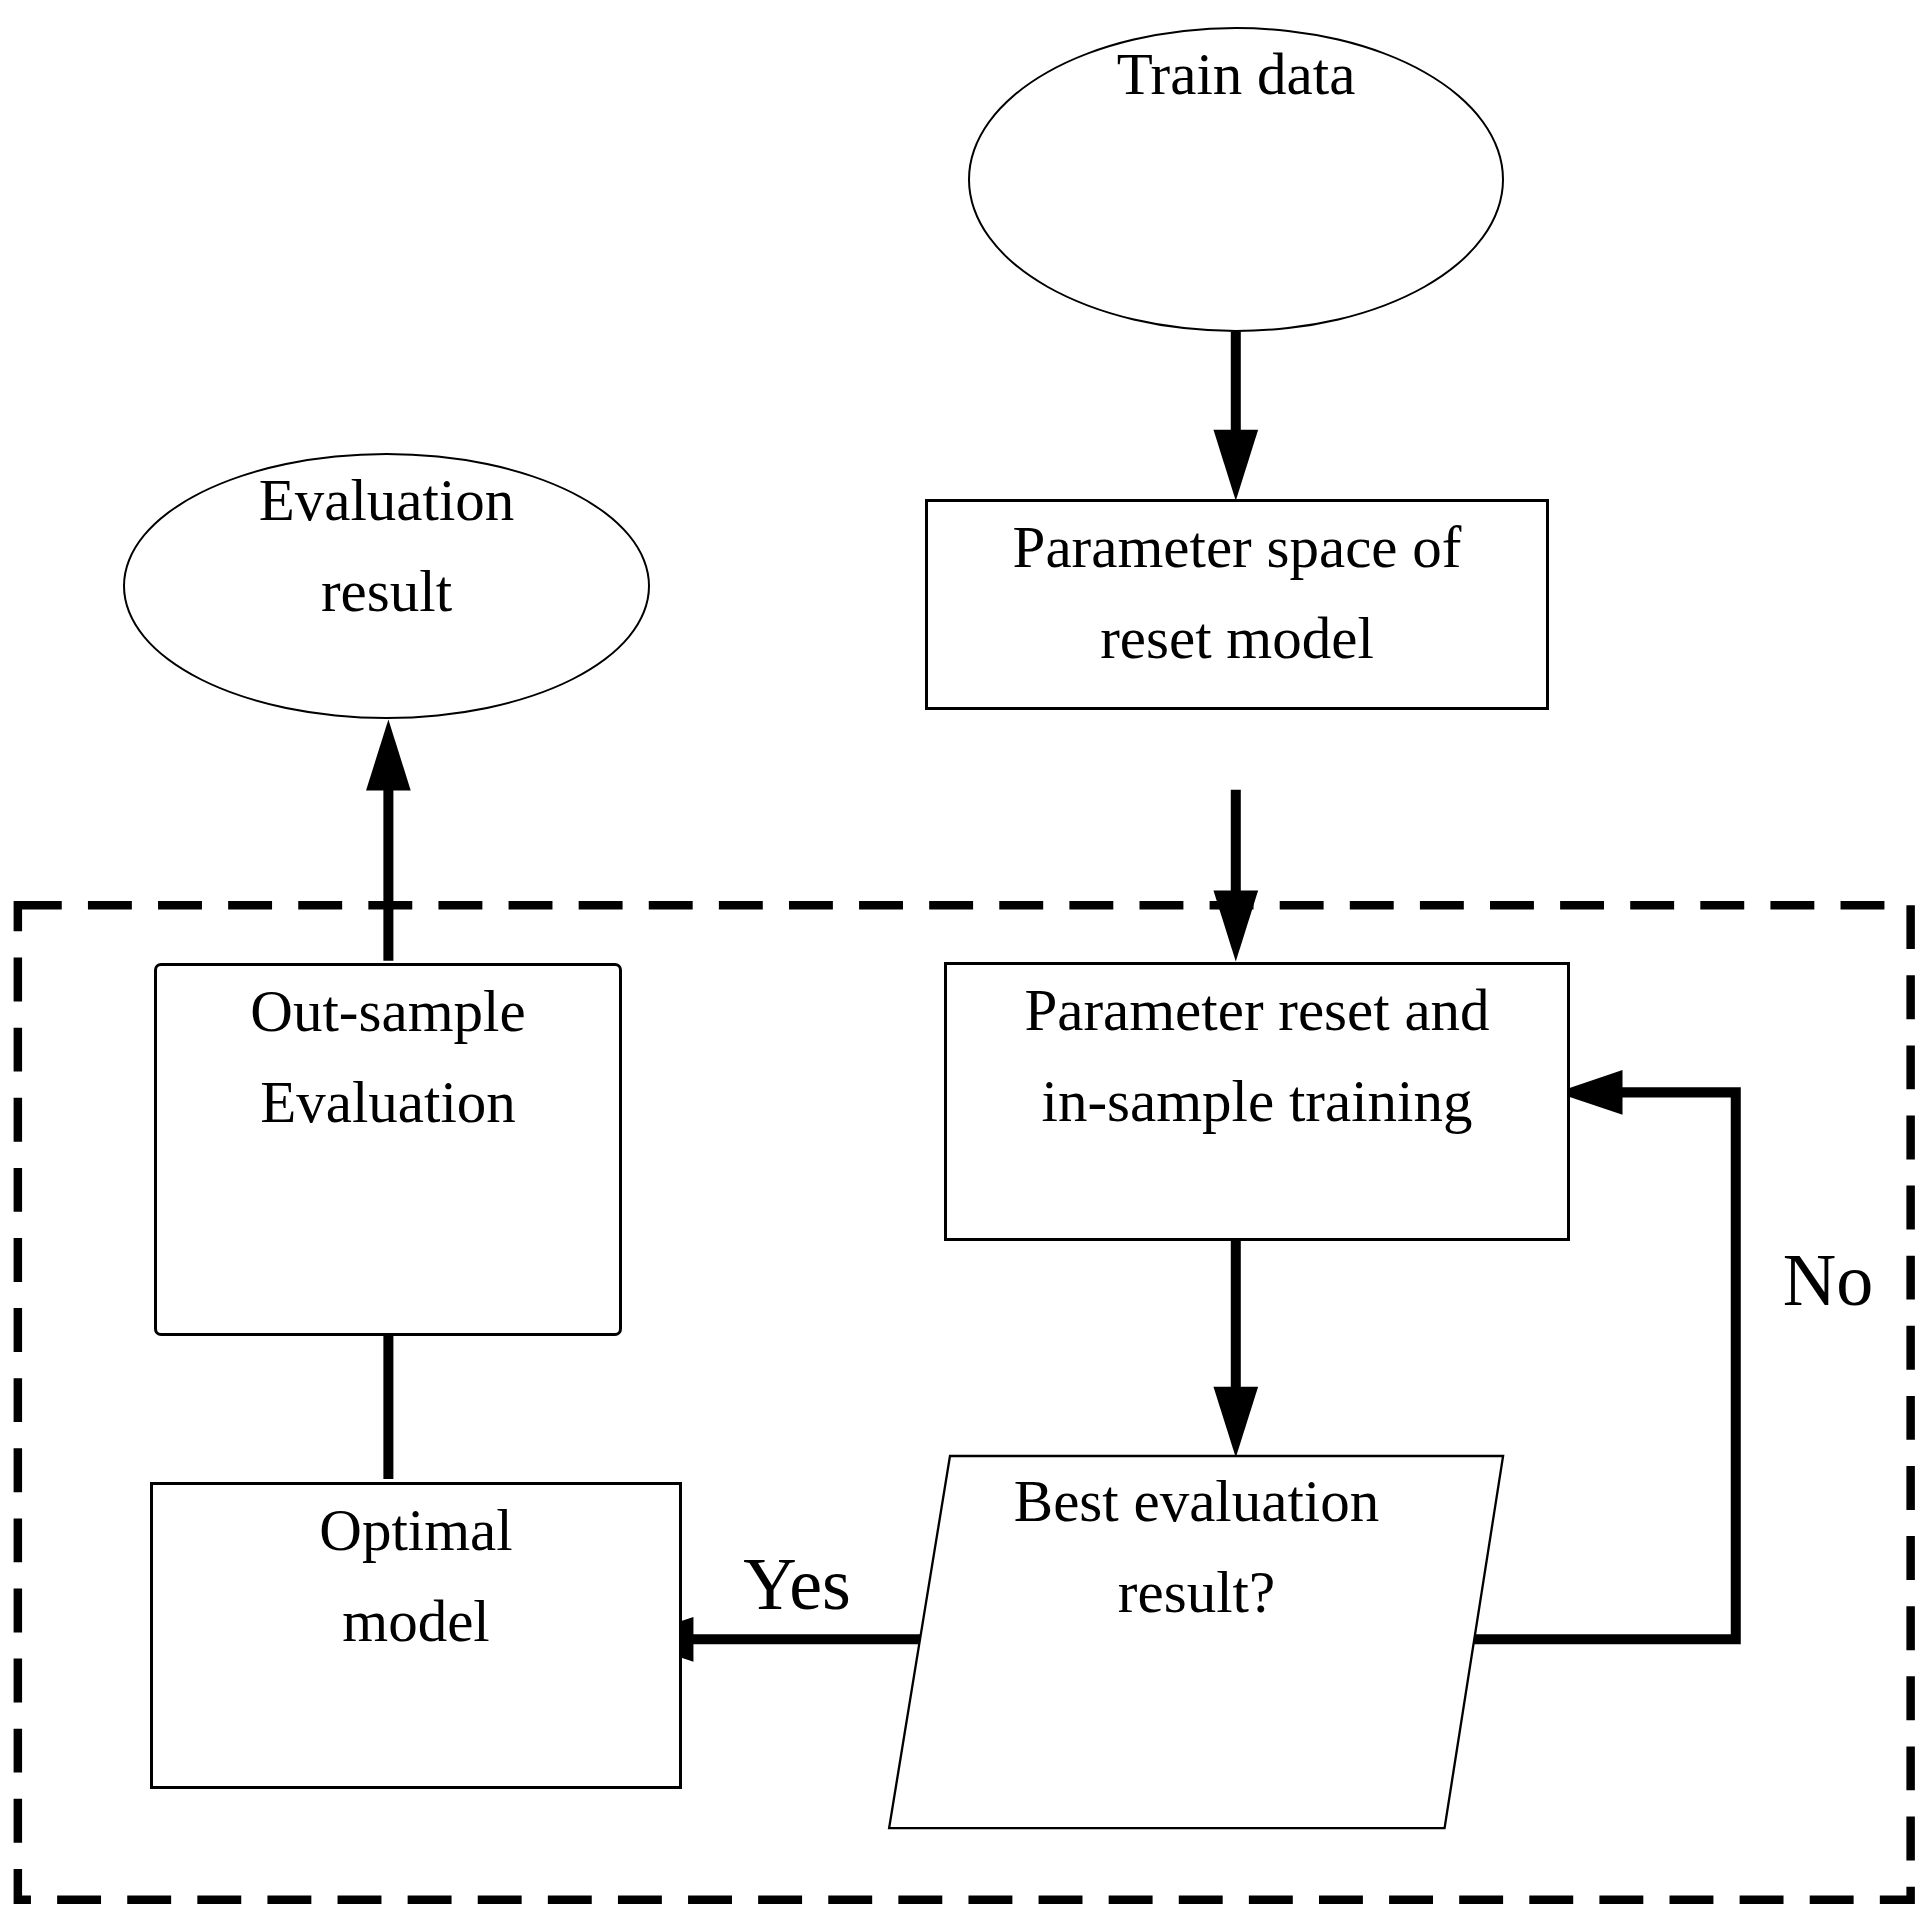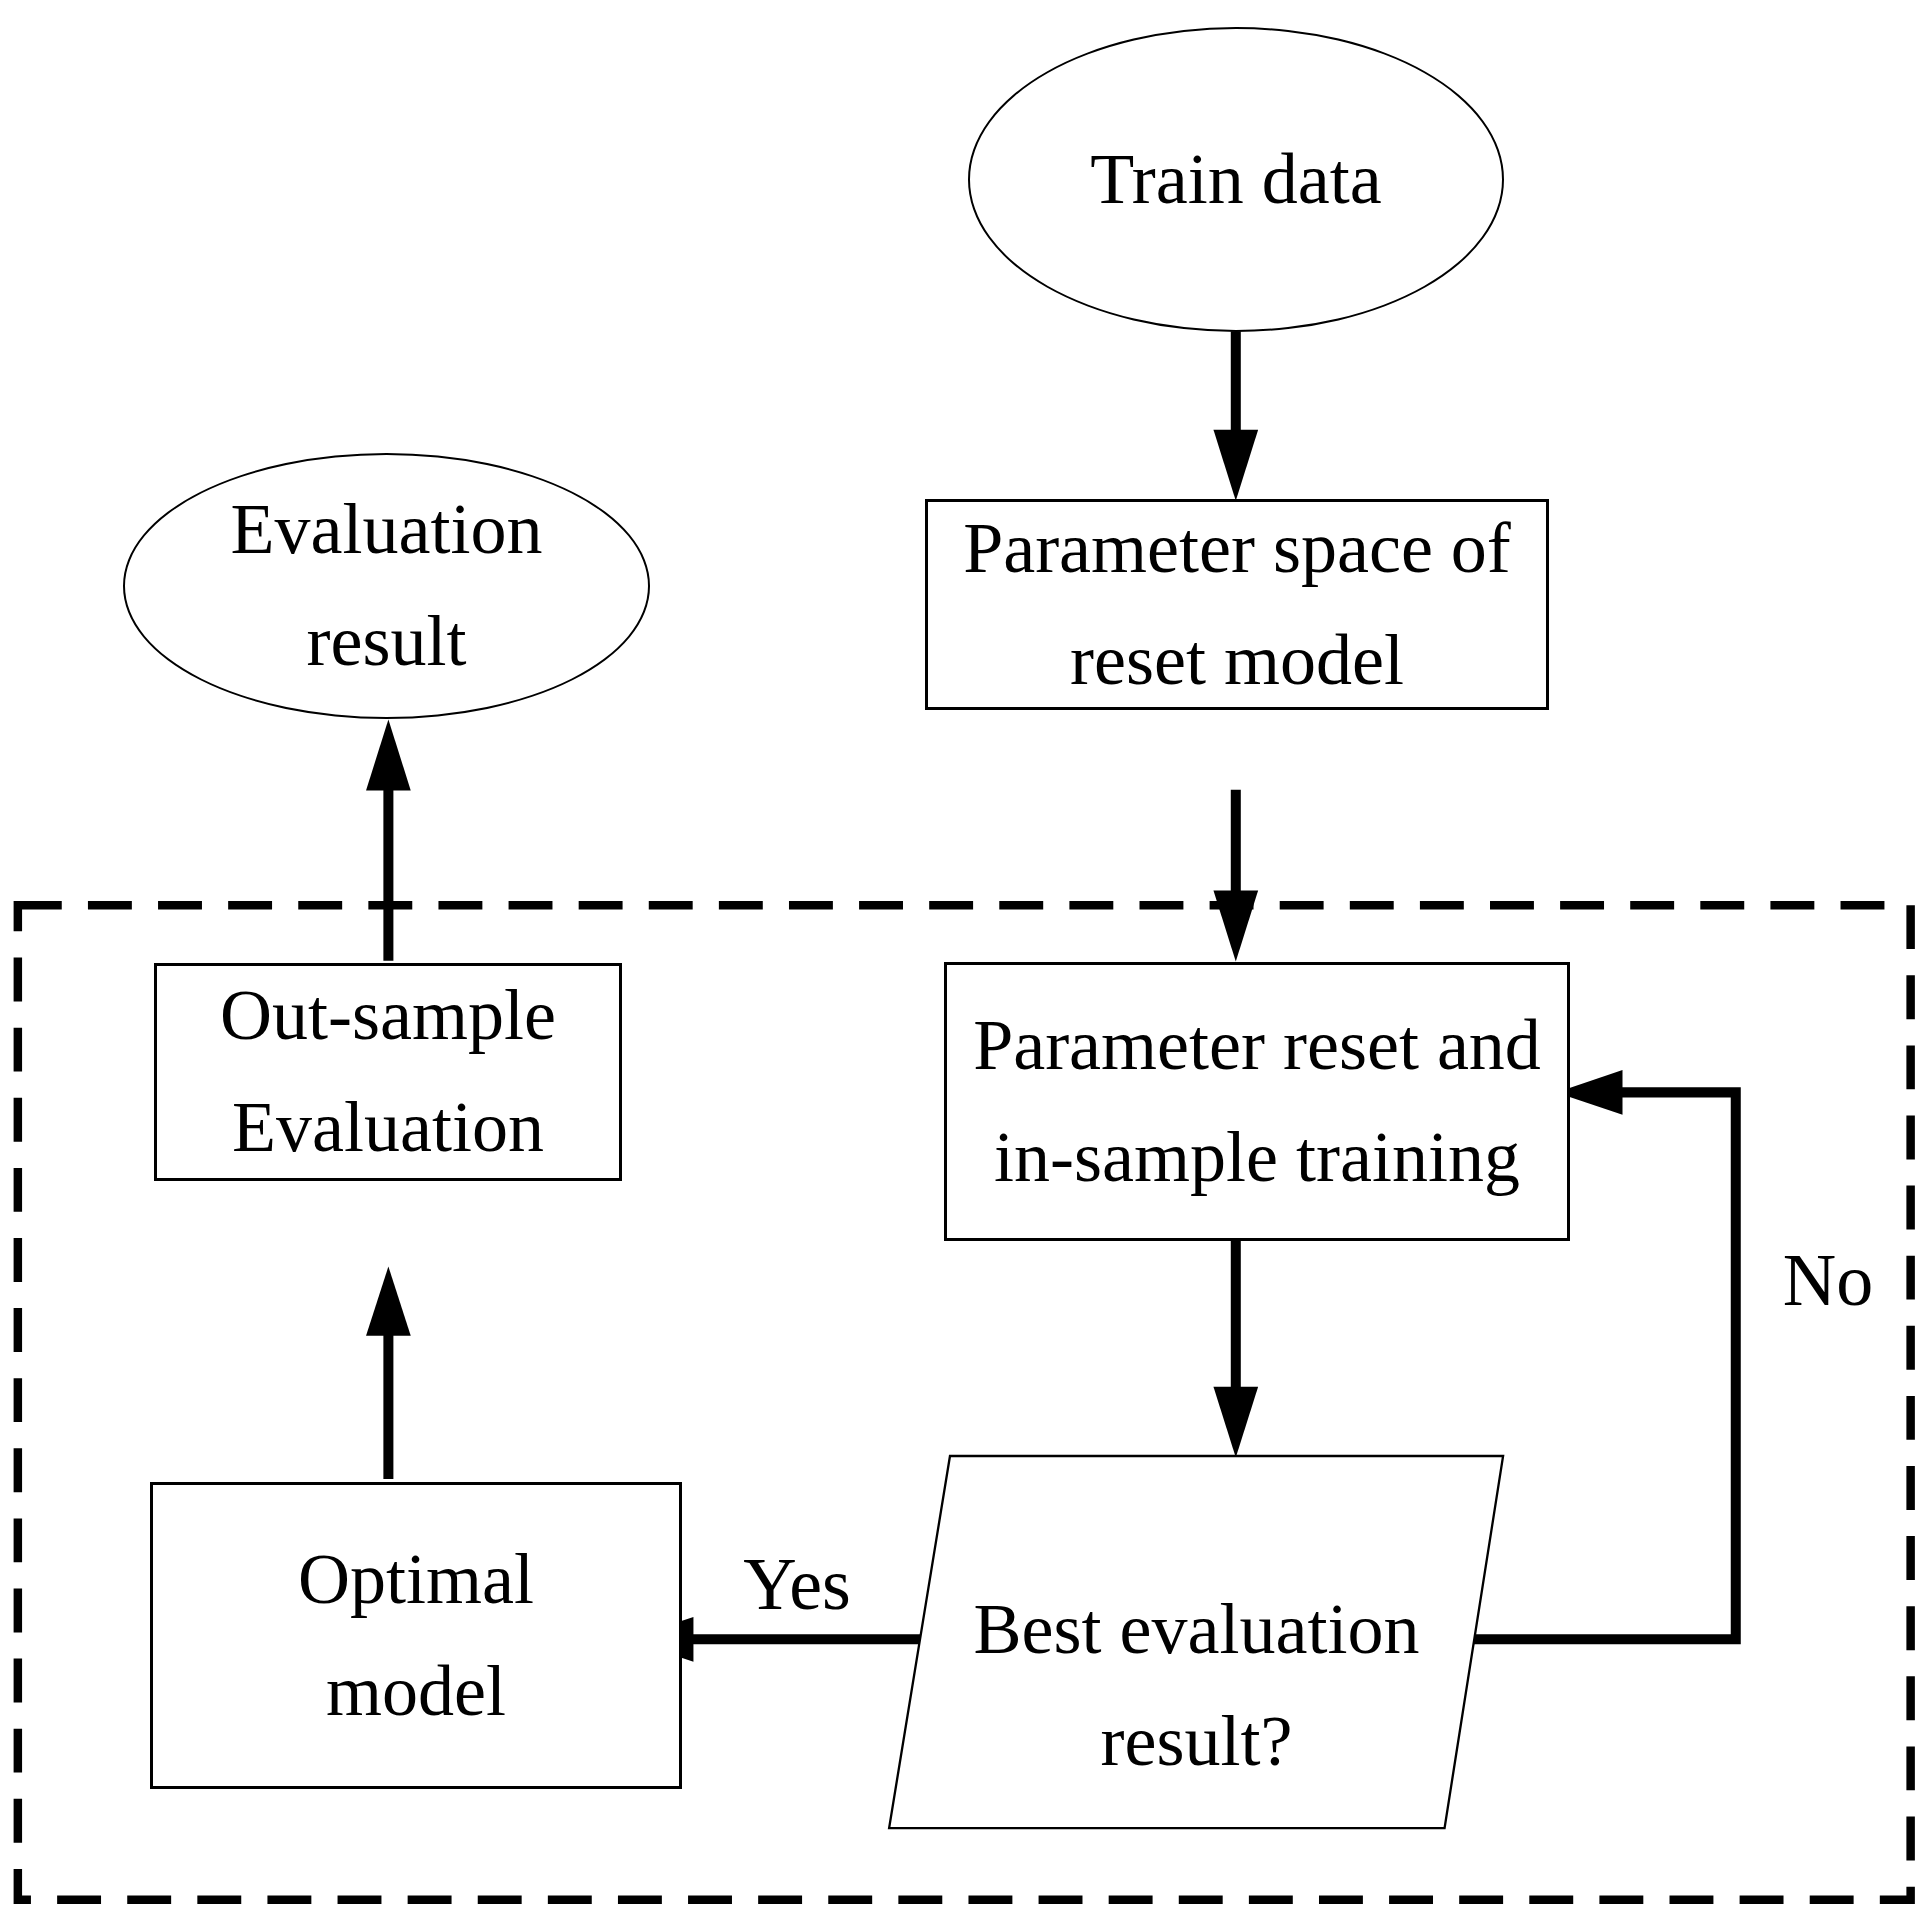--- a/index.html
+++ b/index.html
@@ -21,23 +21,22 @@
     left: 0;
     top: 0;
     width: 1920px;
     height: 1929px;
   }
   .node {
     position: absolute;
     display: flex;
     flex-direction: column;
     align-items: center;
-    justify-content: center;
     text-align: center;
-    font-size: 72px;
+    font-size: 59px;
     line-height: 1.55;
     background: #ffffff;
     box-sizing: border-box;
   }
   .rect-node {
     border: 3.1px solid #000000;
   }
   .ellipse-node {
     border: 2.3px solid #000000;
     border-radius: 50%;
@@ -119,21 +118,21 @@
   <div class="node para-text" style="left:925px; top:1456px; width:543px; height:460px;">
     <span>Best evaluation</span>
     <span>result?</span>
   </div>
 
   <div class="node rect-node" style="left:150px; top:1482px; width:532px; height:307px;">
     <span>Optimal</span>
     <span>model</span>
   </div>
 
-  <div class="node rect-node" style="left:154px; top:963px; width:468px; height:218px;">
+  <div class="node rect-node" style="left:154px; top:963px; width:468px; height:373px;border-radius:7px;">
     <span>Out-sample</span>
     <span>Evaluation</span>
   </div>
 
   <div class="node ellipse-node" style="left:123px; top:453px; width:527px; height:266px;">
     <span>Evaluation</span>
     <span>result</span>
   </div>
 
   <div class="edge-label" style="left:720px; top:1512px; width:154px;">Yes</div>

